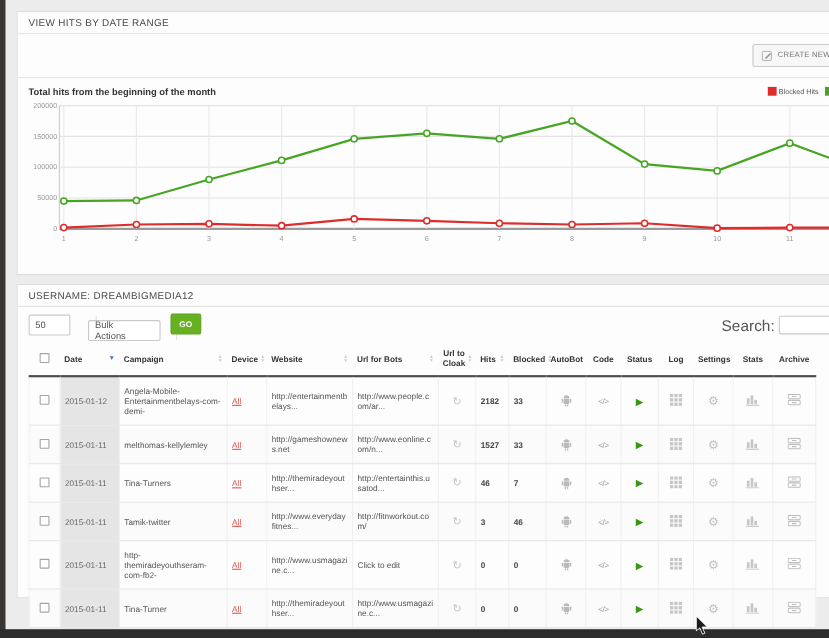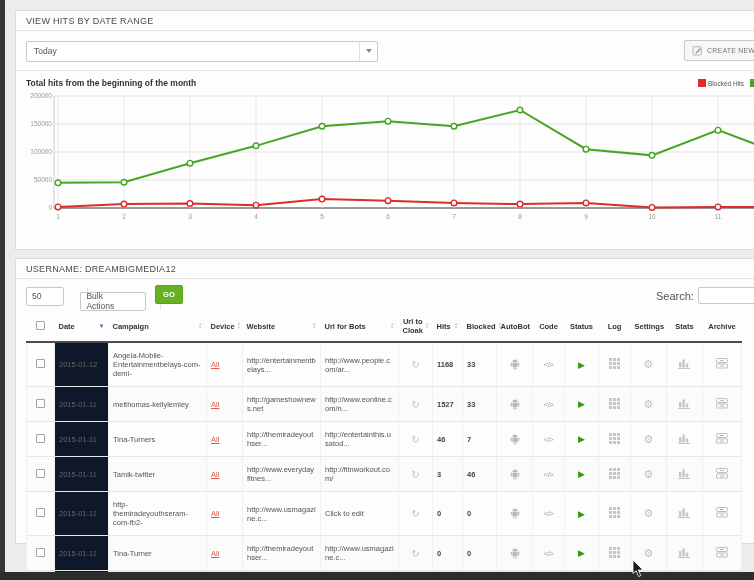--- a/index.html
+++ b/index.html
@@ -41,41 +41,41 @@
 
   
   .table-controls { position:relative; padding:6px 10px; height:32px; }
   .small-select { height:19px;gap:46px; }
   .pagesize-select { width:38px; padding-left:5px; }
   .bulk-select { width:66px; padding-left:5px; margin-left:12px; }
   .go-btn { display:inline-block; margin-left:4px; height:19px; width:28px; background:#67b021; border:1px solid #5aa31a;
     border-radius:2px; color:#fff; font-size:7.5px; font-weight:bold; cursor:pointer; vertical-align:top;
     font-family:"Liberation Sans",sans-serif; }
   .search-wrap { position:absolute; left:640px; top:8px; display:flex; align-items:center; gap:4px; }
-  .search-label { font-size:11px; color:#555; }
+  .search-label { font-size:14px; color:#555; }
   .search-input { width:150px; height:17px; border:1px solid #c9c9c9; border-radius:2px; background:#fff;
     font-size:8px; padding:0 4px; font-family:"Liberation Sans",sans-serif; }
 
   table { border-collapse:collapse; table-layout:fixed; width:715px; margin:0 10px; }
   col.c-check{width:28px} col.c-date{width:54px} col.c-campaign{width:98px} col.c-device{width:36px}
   col.c-website{width:78px} col.c-urlbots{width:78px} col.c-cloak{width:34px} col.c-hits{width:30px}
   col.c-blocked{width:34px} col.c-autobot{width:36px} col.c-code{width:32px} col.c-status{width:34px}
   col.c-log{width:32px} col.c-settings{width:36px} col.c-stats{width:36px} col.c-archive{width:39px}
 
   thead th { border-bottom:2px solid #4d4d4d; padding:6px 4px; font-size:7.5px; color:#333; text-align:center;
     vertical-align:middle; height:30px; }
   .th-inner { display:flex; align-items:center; justify-content:space-between; gap:2px; }
   .sort-both { display:flex; flex-direction:column; line-height:4px; font-size:4.5px; color:#cccccc; }
   .sort-desc { font-size:6px; color:#4a72c9; }
 
   tbody td { border-bottom:1px solid #e7e7e7; border-right:1px solid #f0f0f0; padding:8px 4px; font-size:7.5px;
     color:#555; vertical-align:middle; word-break:break-word; }
   tbody td:first-child { border-left:1px solid #f0f0f0; }
   tbody tr:nth-child(even) { background:#fbfbfb; }
-  td.td-date { background:#0f172a; color:#666;margin-top:32px; }
+  td.td-date { background:#e5e5e5; color:#666;margin-top:32px; }
   td.icon-cell { text-align:center; }
   .num { font-weight:bold; color:#444; }
   .checkbox { display:inline-block; width:9px; height:9px; background:#fff; border:1px solid #a3a3a3;
     border-radius:1px; cursor:pointer; }
   .device-link { color:#e2574c; text-decoration:underline; font-size:7.5px; cursor:pointer; }
   .refresh-icon { font-size:10px; color:#c2c2c2; cursor:pointer; }
   .code-icon { font-size:7.5px; color:#9d9d9d; letter-spacing:-.5px; cursor:pointer; }
   .play-icon { font-size:9px; color:#37990f; cursor:pointer; }
   .gear-icon { font-size:11px; color:#c2c2c2; cursor:pointer; }
 
@@ -85,26 +85,20 @@
 </head>
 <body>
 
 <div class="screen">
   <div class="left-edge"></div>
 
   <section class="panel panel-hits">
     <div class="panel-header">VIEW HITS BY DATE RANGE</div>
 
     <div class="controls-row">
-      <div class="select range-select">
-        <span>Today</span>
-        <span class="select-caret">
-            <span class="caret-shape"></span>
-          </span>
-      </div>
       <button class="create-btn">
         <svg width="11" height="11" viewBox="0 0 16 16">
           <rect x="1.5" y="2.5" width="12" height="12" rx="1.5" fill="none" stroke="#9a9a9a"></rect>
           <path d="M5.5 10.5l6-6 1.6 1.6-6 6-2 .4z" fill="#9a9a9a"></path>
         </svg>
         <span>CREATE NEW CAMPAIGN</span>
       </button>
     </div>
 
     <div class="chart-head">
@@ -312,21 +306,21 @@
       </thead>
       <tbody>
           <tr class="data-row">
     <td class="icon-cell"><span class="checkbox"></span></td>
     <td class="td-date"><span>2015-01-12</span></td>
     <td><span>Angela-Mobile-Entertainmentbelays-com-demi-</span></td>
     <td><a class="device-link">All</a></td>
     <td><span>http://entertainmentbelays...</span></td>
     <td><span>http://www.people.com/ar...</span></td>
     <td class="icon-cell"><span class="refresh-icon">↻</span></td>
-    <td><span class="num">1168</span></td>
+    <td><span class="num">2182</span></td>
     <td><span class="num">33</span></td>
     <td class="icon-cell">
       <svg width="12" height="13" viewBox="0 0 24 26" fill="#b9b9b9">
         <path d="M6.8 10a5.2 5.2 0 0 1 10.4 0z"></path>
         <rect x="6.8" y="11" width="10.4" height="9.5" rx="2"></rect>
         <rect x="3.4" y="11" width="2.4" height="7.5" rx="1.2"></rect>
         <rect x="18.2" y="11" width="2.4" height="7.5" rx="1.2"></rect>
         <rect x="8.8" y="21.2" width="2.4" height="4" rx="1.2"></rect>
         <rect x="12.8" y="21.2" width="2.4" height="4" rx="1.2"></rect>
       </svg>

